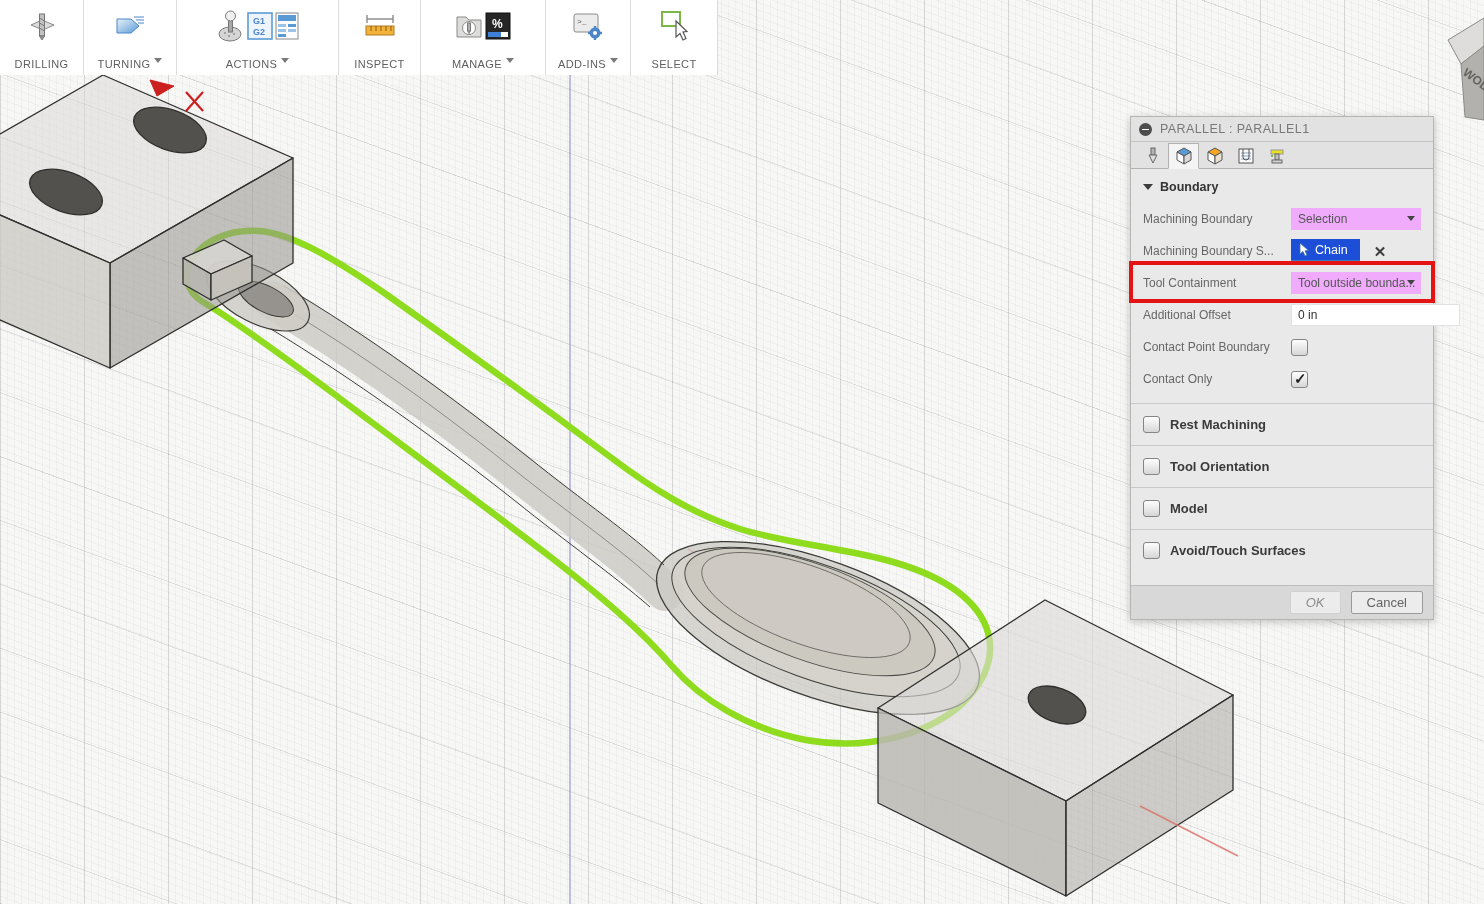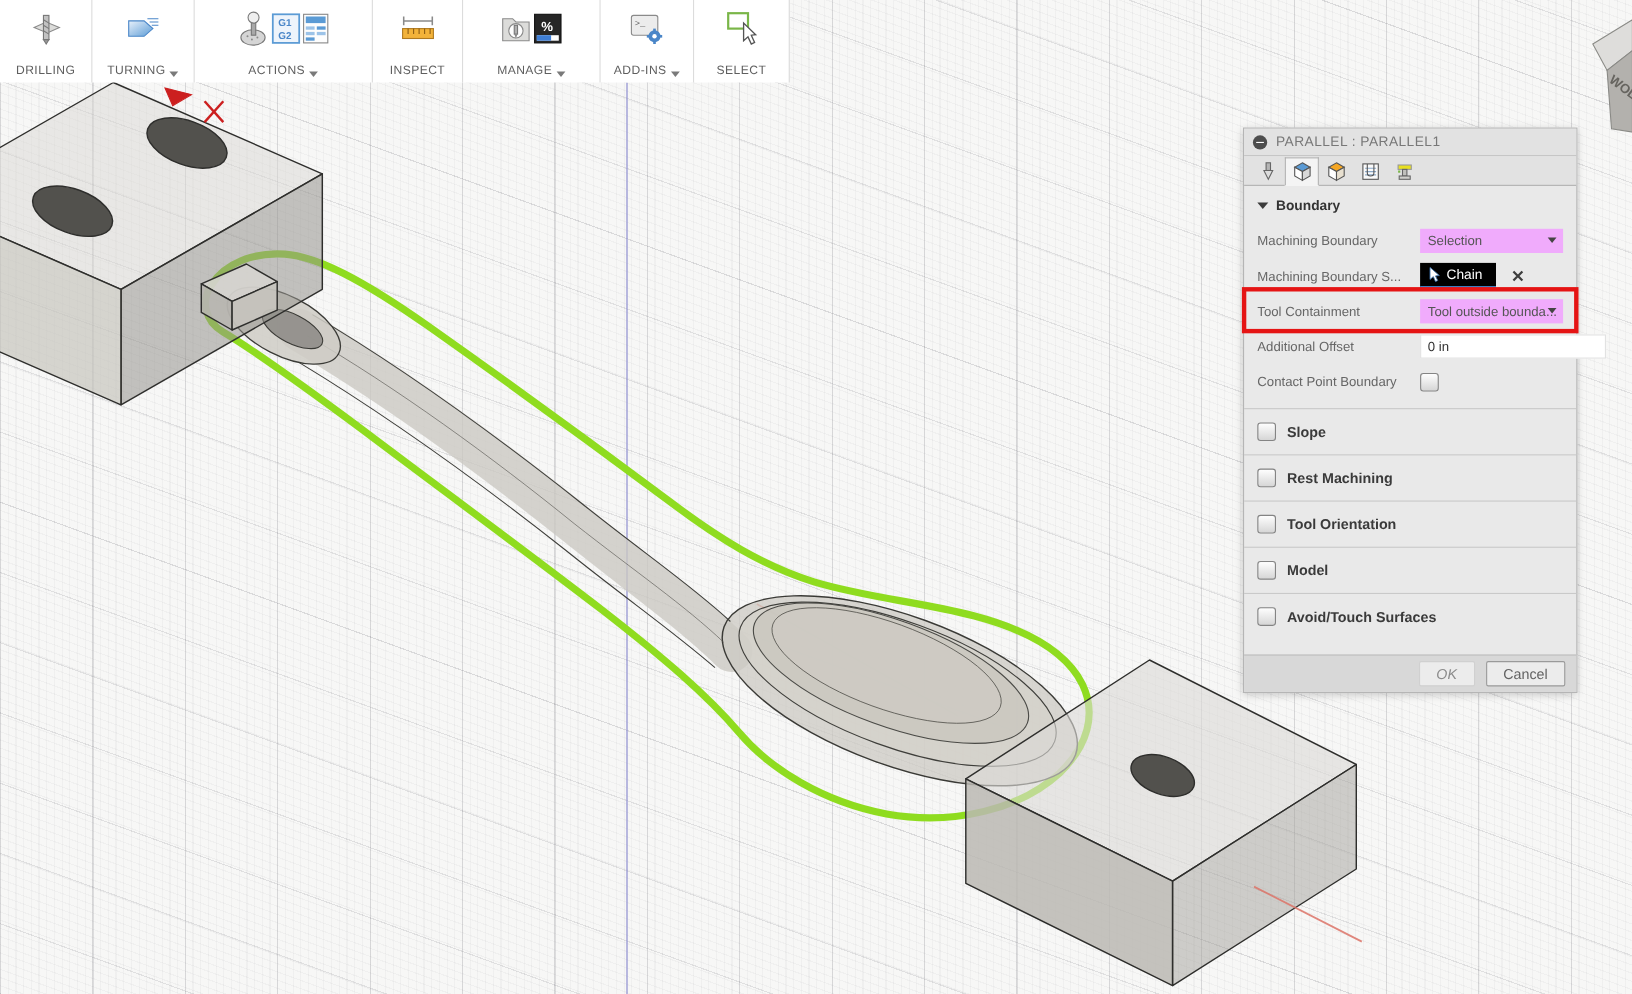--- a/index.html
+++ b/index.html
@@ -18,21 +18,21 @@
   .scene { position:absolute; inset:0; }
 
   
   .toolbar { position:absolute; top:0; left:0; width:718px; height:75px;
     background:#ffffff; display:flex; border-right:1px solid #d9d9d9; }
   .tb-group { display:flex; flex-direction:column; align-items:center;
     justify-content:space-between; padding:6px 0 5px 0;
     border-right:1px solid #dcdcdc; }
   .tb-group:last-child { border-right:none; }
   .tb-icons { display:flex; align-items:center; height:40px; }
-  .tb-label { display:flex; align-items:flex-end; gap:4px;
+  .tb-label { display:flex; align-items:flex-start; gap:4px;
     font-size:11px; color:#5f5f5f; letter-spacing:0.4px; }
   .dd-arrow { width:0; height:0; border-left:4px solid transparent;
     border-right:4px solid transparent; border-top:5px solid #7a7a7a; }
   .g-drilling{width:84px;} .g-turning{width:93px;} .g-actions{width:162px;}
   .g-inspect{width:82px;} .g-manage{width:125px;} .g-addins{width:85px;}
   .g-select{width:86px;}
 
   
   .dialog { position:absolute; left:1130px; top:116px; width:304px;
     background:#e9e9e9; border:1px solid #b5b5b5;
@@ -58,21 +58,21 @@
   .row-label { flex:0 0 148px; color:#666; white-space:nowrap; overflow:hidden; }
   .select { flex:1; height:22px; background:#f0abfc; display:flex;
     align-items:center; padding:0 7px; color:#555; position:relative;
     white-space:nowrap; overflow:hidden; }
   .select .sel-arrow { position:absolute; right:6px; top:8px; width:0; height:0;
     border-left:4px solid transparent; border-right:4px solid transparent;
     border-top:5px solid #444; }
   .row.highlight { position:relative; }
   .row.highlight::after { content:""; position:absolute; left:-2px; right:-2px;
     top:-6px; bottom:-4px; border:4px solid #e51414; pointer-events:none; }
-  .chain-btn { height:24px; background:#000000; border:none;
+  .chain-btn { height:24px; background:#1d4ed8; border:none;
     border-bottom:3px solid #3d7ec2; color:#fff; font-size:12.5px;
     display:flex; align-items:center; gap:5px; padding:0 12px 0 8px;
     font-family:"Liberation Sans",sans-serif; }
   .clear-x { margin-left:14px; color:#3d3d3d; font-size:15px; font-weight:bold;
     line-height:1; background:none; border:none; font-family:"Liberation Sans",sans-serif; }
   .offset-input { flex:1; height:22px; background:#fff; border:1px solid #e2e2e2;
     padding:0 6px; font-size:12px; color:#333; font-family:"Liberation Sans",sans-serif; }
   .cb { width:17px; height:17px; border:1px solid #848484; border-radius:3px;
     background:linear-gradient(#fefefe,#d6d6d6); position:relative; flex:0 0 auto; }
   .cb.checked::after { content:"✓"; position:absolute; left:2px; top:-2px;
@@ -391,26 +391,26 @@
       <span class="row-label">Additional Offset</span>
       <input class="offset-input" value="0 in" style="">
 
     </div>
 
     <div class="row">
       <span class="row-label">Contact Point Boundary</span>
       <span class="cb"></span>
     </div>
 
-  </div>
-
-  <div class="fold-row">
-    <span class="cb"></span>
-    <span class="fold-label">Slope</span>
-  </div>
+    <div class="row">
+      <span class="row-label">Contact Only</span>
+      <span class="cb checked"></span>
+    </div>
+  </div>
+
   <div class="fold-row">
     <span class="cb"></span>
     <span class="fold-label">Rest Machining</span>
   </div>
   <div class="fold-row">
     <span class="cb"></span>
     <span class="fold-label">Tool Orientation</span>
   </div>
   <div class="fold-row">
     <span class="cb"></span>

